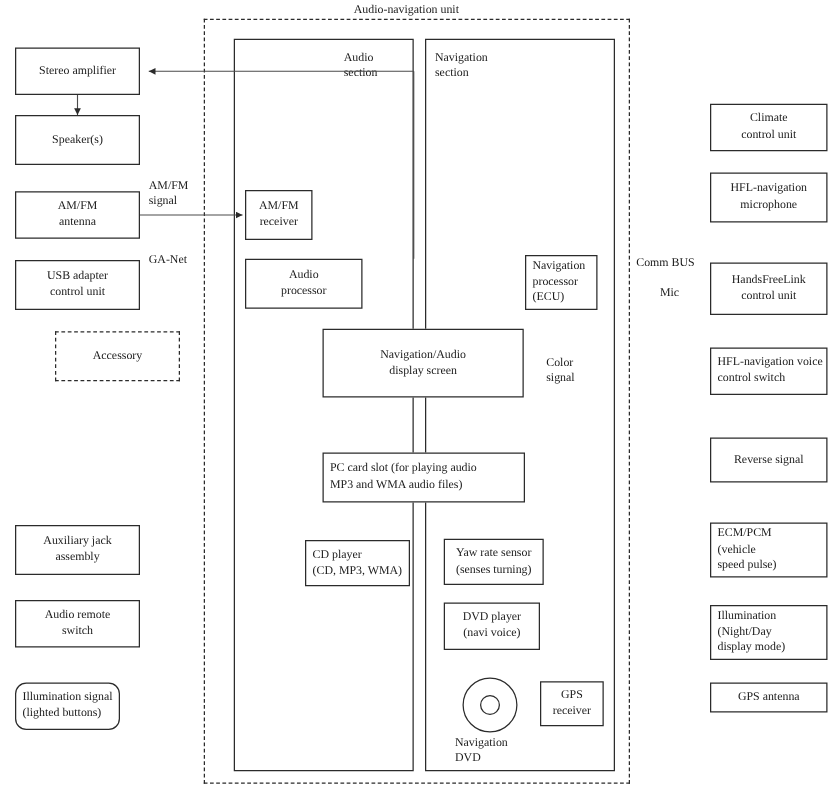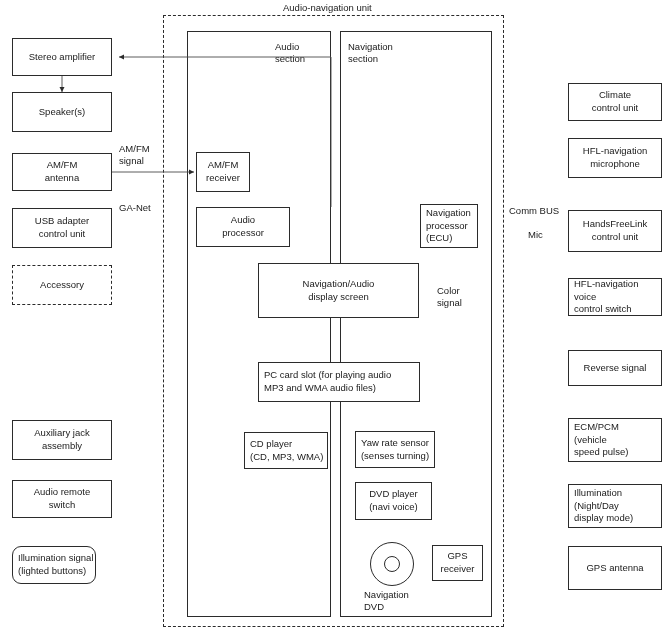--- a/index.html
+++ b/index.html
@@ -1,23 +1,23 @@
 <!DOCTYPE html>
 <html><head>
 <meta charset="utf-8">
 <style>
   html,body{margin:0;padding:0;background:#fff;}
   #root{position:relative;width:672px;height:642px;background:#fff;
-        font-family:Liberation Sans, sans-serif;
+        font-family:Liberation Serif, serif;
         color:#1a1a1a;overflow:hidden;}
   .box{position:absolute;border:1px solid #2b2b2b;background:#fff;
        display:flex;align-items:center;justify-content:center;
        text-align:center;font-size:9.5px;line-height:1.32;box-sizing:border-box;}
   .box.left-text{justify-content:flex-start;text-align:left;padding-left:5px;}
-  .box.dashed{border:1px dashed #2b2b2b;}
+  .box.dashed{border:1px dashed #2b2b2b;margin-left:32px;}
   .region{position:absolute;box-sizing:border-box;}
   .region.solid{border:1px solid #2b2b2b;}
   .region.dash{border:1px dashed #2b2b2b;}
   .cap{position:absolute;font-size:9.5px;line-height:1.3;white-space:pre;}
   .lbl{position:absolute;font-size:9.5px;line-height:1.3;white-space:pre;background:#fff;padding:0 1px;}
   svg.wires{position:absolute;left:0;top:0;width:672px;height:642px;overflow:visible;}
   .ln{stroke:#4a4a4a;stroke-width:.9;fill:none;}
   .ln-b{stroke:#1a1a1a;stroke-width:1.6;fill:none;}
   .disc{position:absolute;border:1.3px solid #2b2b2b;border-radius:50%;background:#fff;}
   .hole{position:absolute;border:1.2px solid #2b2b2b;border-radius:50%;background:#fff;}
@@ -199,21 +199,21 @@
 control unit</div>
   <div class="box left-text" style="left:568px;top:278px;width:94px;height:38px;white-space:pre-line;">HFL-navigation voice
 control switch</div>
   <div class="box" style="left:568px;top:350px;width:94px;height:36px;text-align:right;">Reverse signal</div>
   <div class="box left-text" style="left:568px;top:418px;width:94px;height:44px;white-space:pre-line;">ECM/PCM
 (vehicle
 speed pulse)</div>
   <div class="box left-text" style="left:568px;top:484px;width:94px;height:44px;white-space:pre-line;">Illumination
 (Night/Day
 display mode)</div>
-  <div class="box" style="left:568px;top:546px;width:94px;height:44px;">GPS antenna</div>
+  <div class="box" style="left:568px;top:546px;width:94px;height:24px;">GPS antenna</div>
 
   
   <div class="lbl" style="left: 118px; top: 143px; white-space: pre-line;">AM/FM
 signal</div>
   <div class="lbl" style="left:118px;top:202px;">GA-Net</div>
   <div class="lbl" style="left:508px;top:205px;">Comm BUS</div>
   <div class="lbl" style="left:527px;top:229px;">Mic</div>
   <div class="lbl" style="left: 436px; top: 285px; white-space: pre-line;">Color
 signal</div>
 

